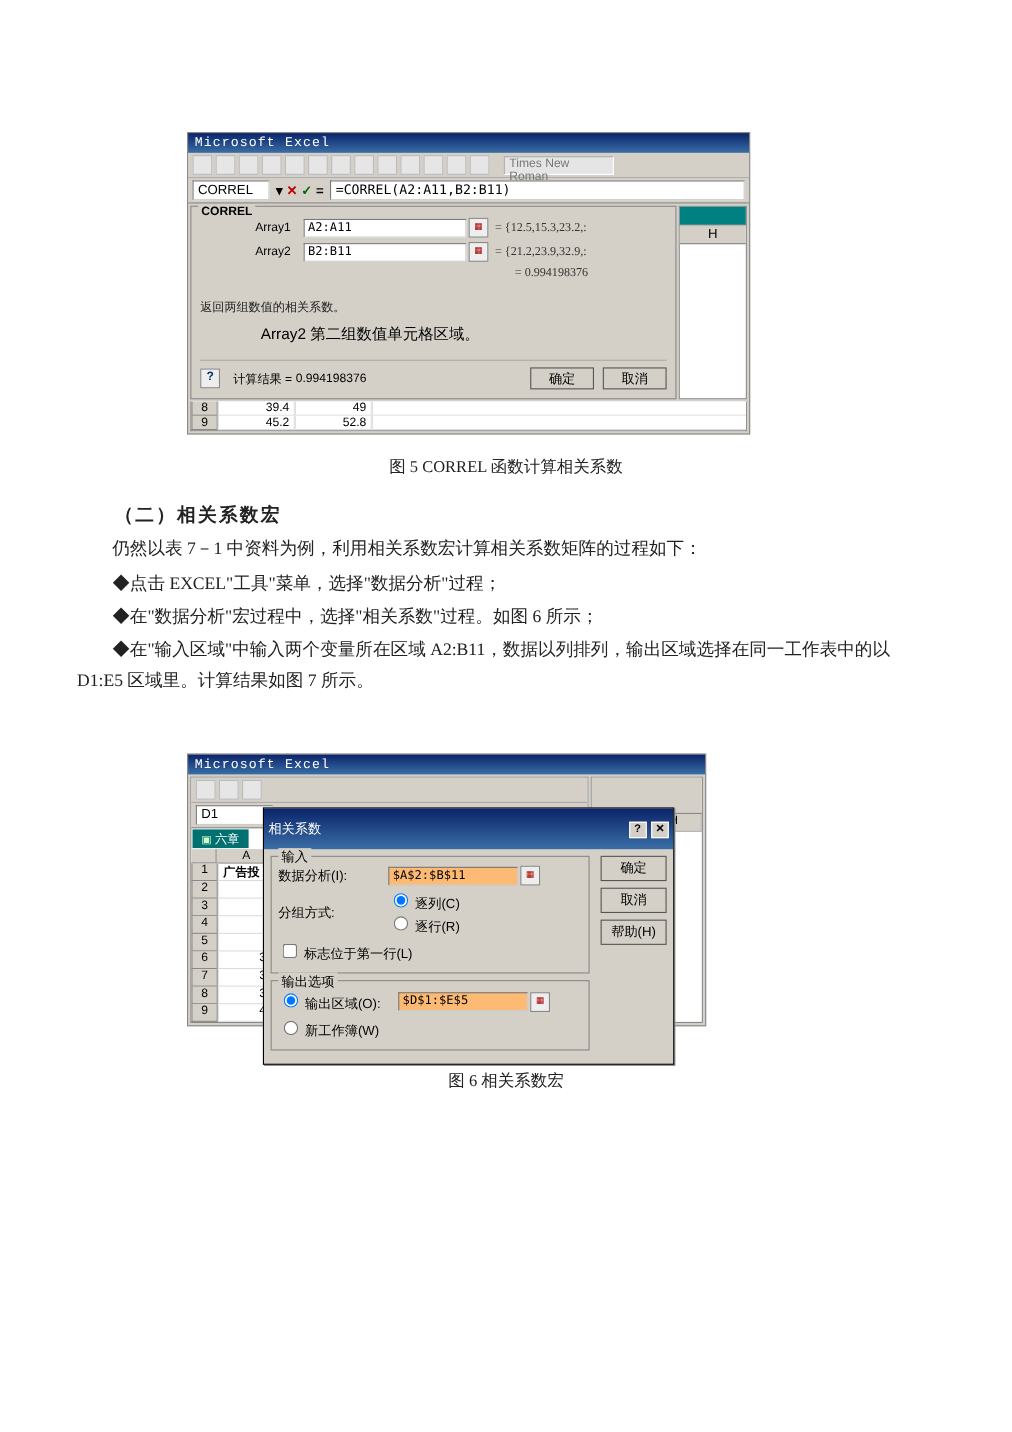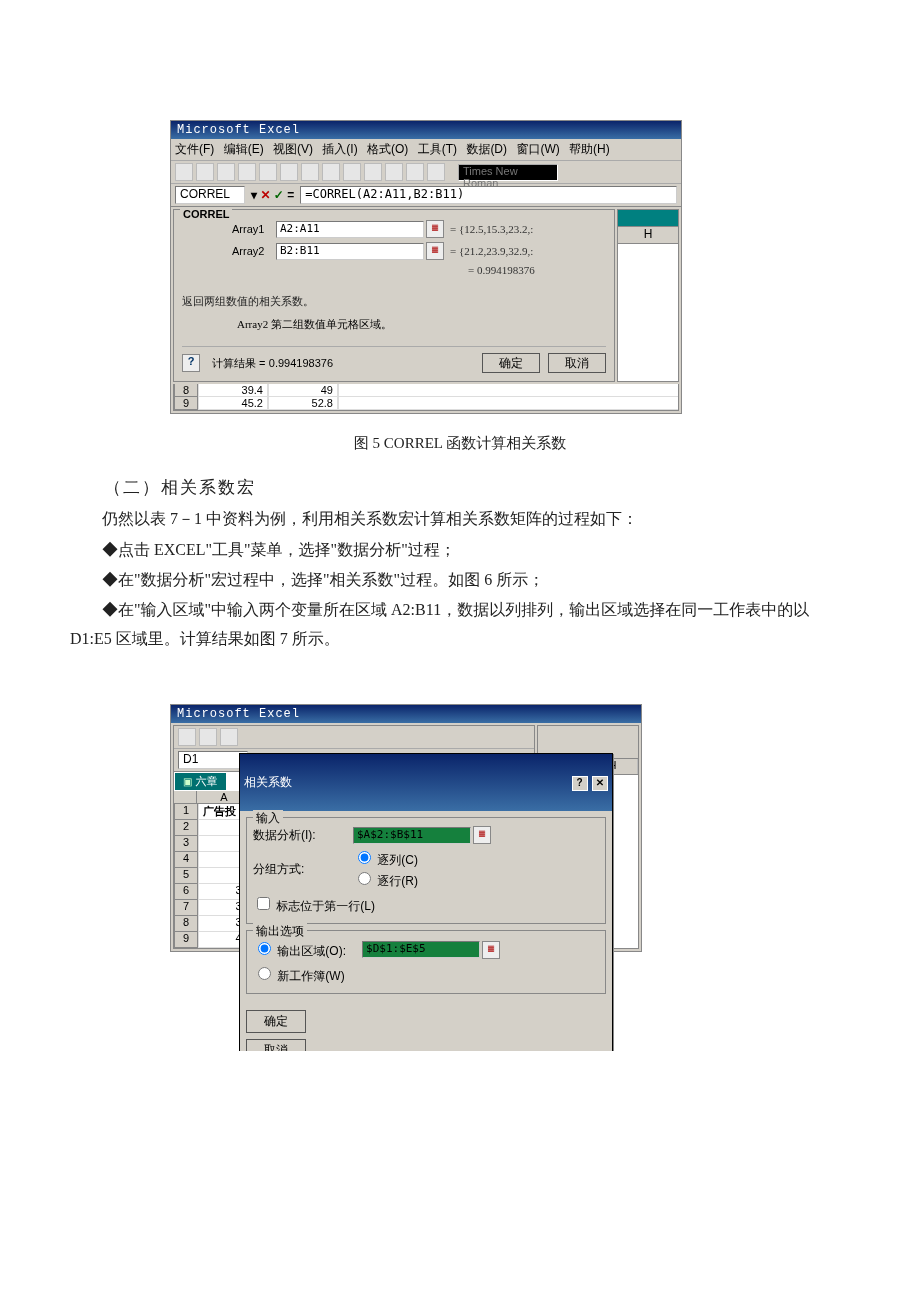--- a/index.html
+++ b/index.html
@@ -48,21 +48,21 @@
     gap: 3px;
   }
   .tb-btn {
     width: 16px; height: 16px; display:inline-block;
     border: 1px solid #bbb;
     background: #e6e6e6;
   }
   .tb-select {
     margin-left: 10px;
     border: 1px inset #fff;
-    background: #000000;
+    background: #e5e5e5;
     padding: 0 4px;
     font-size: 11px;
     color: #777;
     width: 90px;
     display: inline-block;
     height: 15px;
   }
   .formula-bar {
     background: #d4d0c8;
     padding: 2px 4px;
@@ -138,22 +138,21 @@
     color: #333;
     font-family: Liberation Serif, serif;
   }
   .dlg-desc {
     margin-top: 18px;
     font-size: 11px;
     color: #222;
   }
   .dlg-arg-desc {
     margin: 8px 0 0 55px;
-    font-size: 11px;
-    font-family: Liberation Serif, serif;
+    font-size: 14px;
   }
   .dlg-bottom {
     display: flex;
     align-items: center;
     margin-top: 14px;
     border-top: 1px solid #aaa;
     padding-top: 6px;
   }
   .help-q {
     width: 16px; height: 16px;
@@ -220,20 +219,21 @@
     font-size: 16px;
     line-height: 1.8;
     margin-top: 20px;
   }
   .body-text p { margin: 0.1em 0; text-indent: 2em; }
   .section-head {
     font-size: 17px;
     letter-spacing: 2px;
     margin: 0 0 10px 0;
     text-indent: 2em;
+    font-weight: bold;
   }
 
   
   .excel-shot2 {
     border: 1px solid #888;
     background: #d4d0c8;
     font-family: "SimSun", "Tahoma", sans-serif;
     font-size: 12px;
     color: #000;
     margin: 50px 0 0 100px;
@@ -253,21 +253,21 @@
     left: 68px;
     width: 372px;
     background: #d4d0c8;
     border: 1px solid #000;
     box-shadow: 1px 1px 0 #888;
     z-index: 5;
   }
   .overlay-title {
     background: linear-gradient(#0a246a, #3a6ea5);
     color: #fff;
-    padding: 20px 4px;
+    padding: 10px 4px;
     display: flex;
     justify-content: space-between;
     align-items: center;
     font-size: 12px;
   }
   .title-btns span {
     display:inline-block;
     width: 14px; height: 13px;
     background: #d4d0c8;
     color: #000;
@@ -275,21 +275,20 @@
     text-align: center;
     font-size: 10px;
     margin-left: 1px;
     line-height: 12px;
     font-weight: bold;
   }
   .overlay-body {
     display: flex;
     padding: 6px;
     gap: 10px;
-    flex-direction: column;
   }
   .ov-left { flex: 1; }
   .ov-right { width: 60px; display:flex; flex-direction: column; gap: 6px; }
   .ov-right button {
     border: 1px solid #555;
     background: #d4d0c8;
     font-size: 12px;
     padding: 2px 0;
     font-family: inherit;
   }
@@ -303,21 +302,21 @@
   .fg-title {
     position: absolute;
     top: -8px; left: 6px;
     background: #d4d0c8;
     padding: 0 3px;
     font-size: 12px;
   }
   .fg-row { display: flex; align-items: center; margin-top: 4px; font-size: 12px; }
   .fg-label { width: 100px; }
   .fg-input {
-    background: #15803d;
+    background: #fdba74;
     border: 1px inset #ccc;
     height: 15px;
     width: 110px;
     font-size: 11px;
     padding: 0 3px;
     font-family: "SimSun", monospace;
   }
   .radio-col { display:flex; flex-direction: column; font-size: 12px; }
   .radio-col label { cursor: default; }
   .shot2-grid {
@@ -383,31 +382,20 @@
     height:15px;
   }
 </style>
 </head>
 <body>
 
 <div class="page">
 
   <div class="excel-shot">
     <div class="excel-title">Microsoft Excel</div>
-    <div class="menubar">
-      <span>文件(F)</span>
-      <span>编辑(E)</span>
-      <span>视图(V)</span>
-      <span>插入(I)</span>
-      <span>格式(O)</span>
-      <span>工具(T)</span>
-      <span>数据(D)</span>
-      <span>窗口(W)</span>
-      <span>帮助(H)</span>
-    </div>
     <div class="toolbar">
       <span class="tb-btn"></span>
       <span class="tb-btn"></span>
       <span class="tb-btn"></span>
       <span class="tb-btn"></span>
       <span class="tb-btn"></span>
       <span class="tb-btn"></span>
       <span class="tb-btn"></span>
       <span class="tb-btn"></span>
       <span class="tb-btn"></span>

